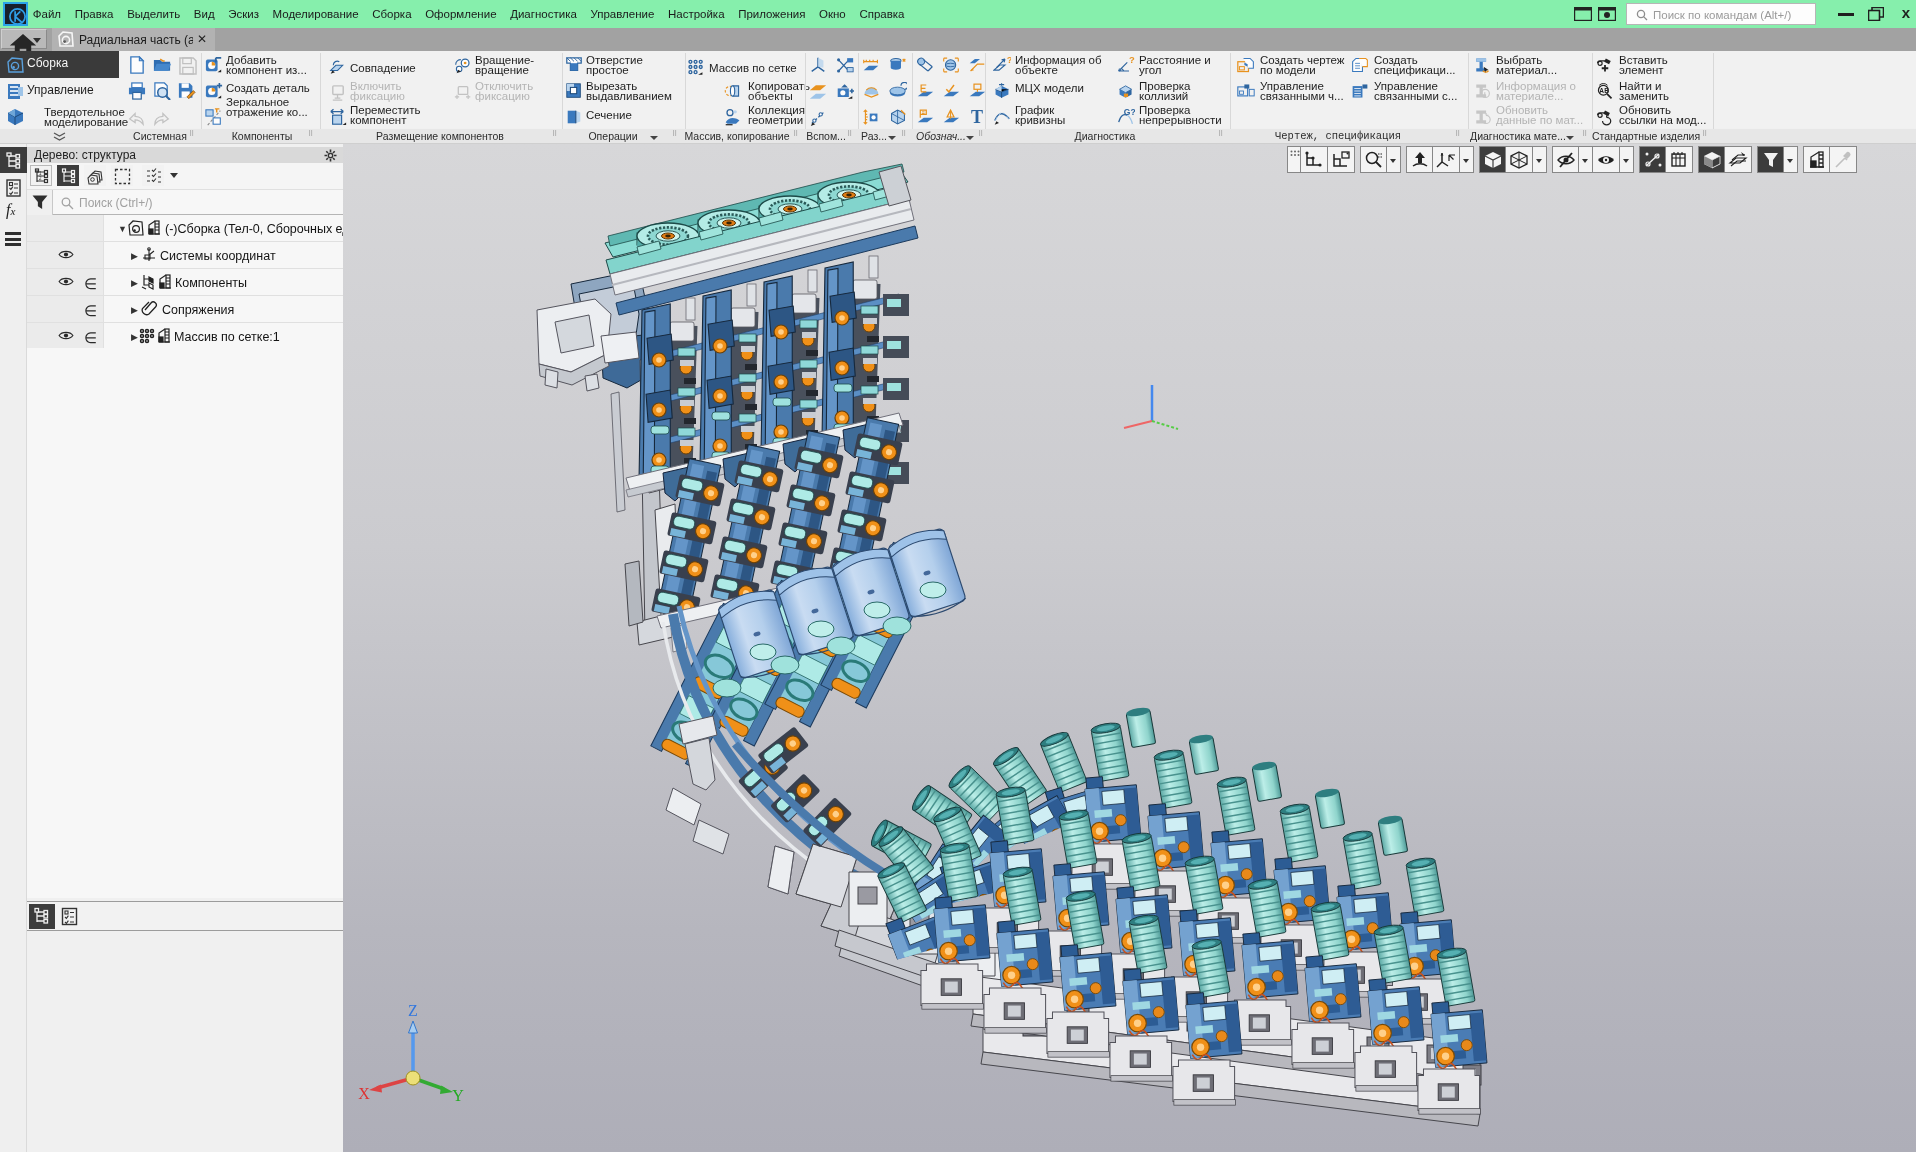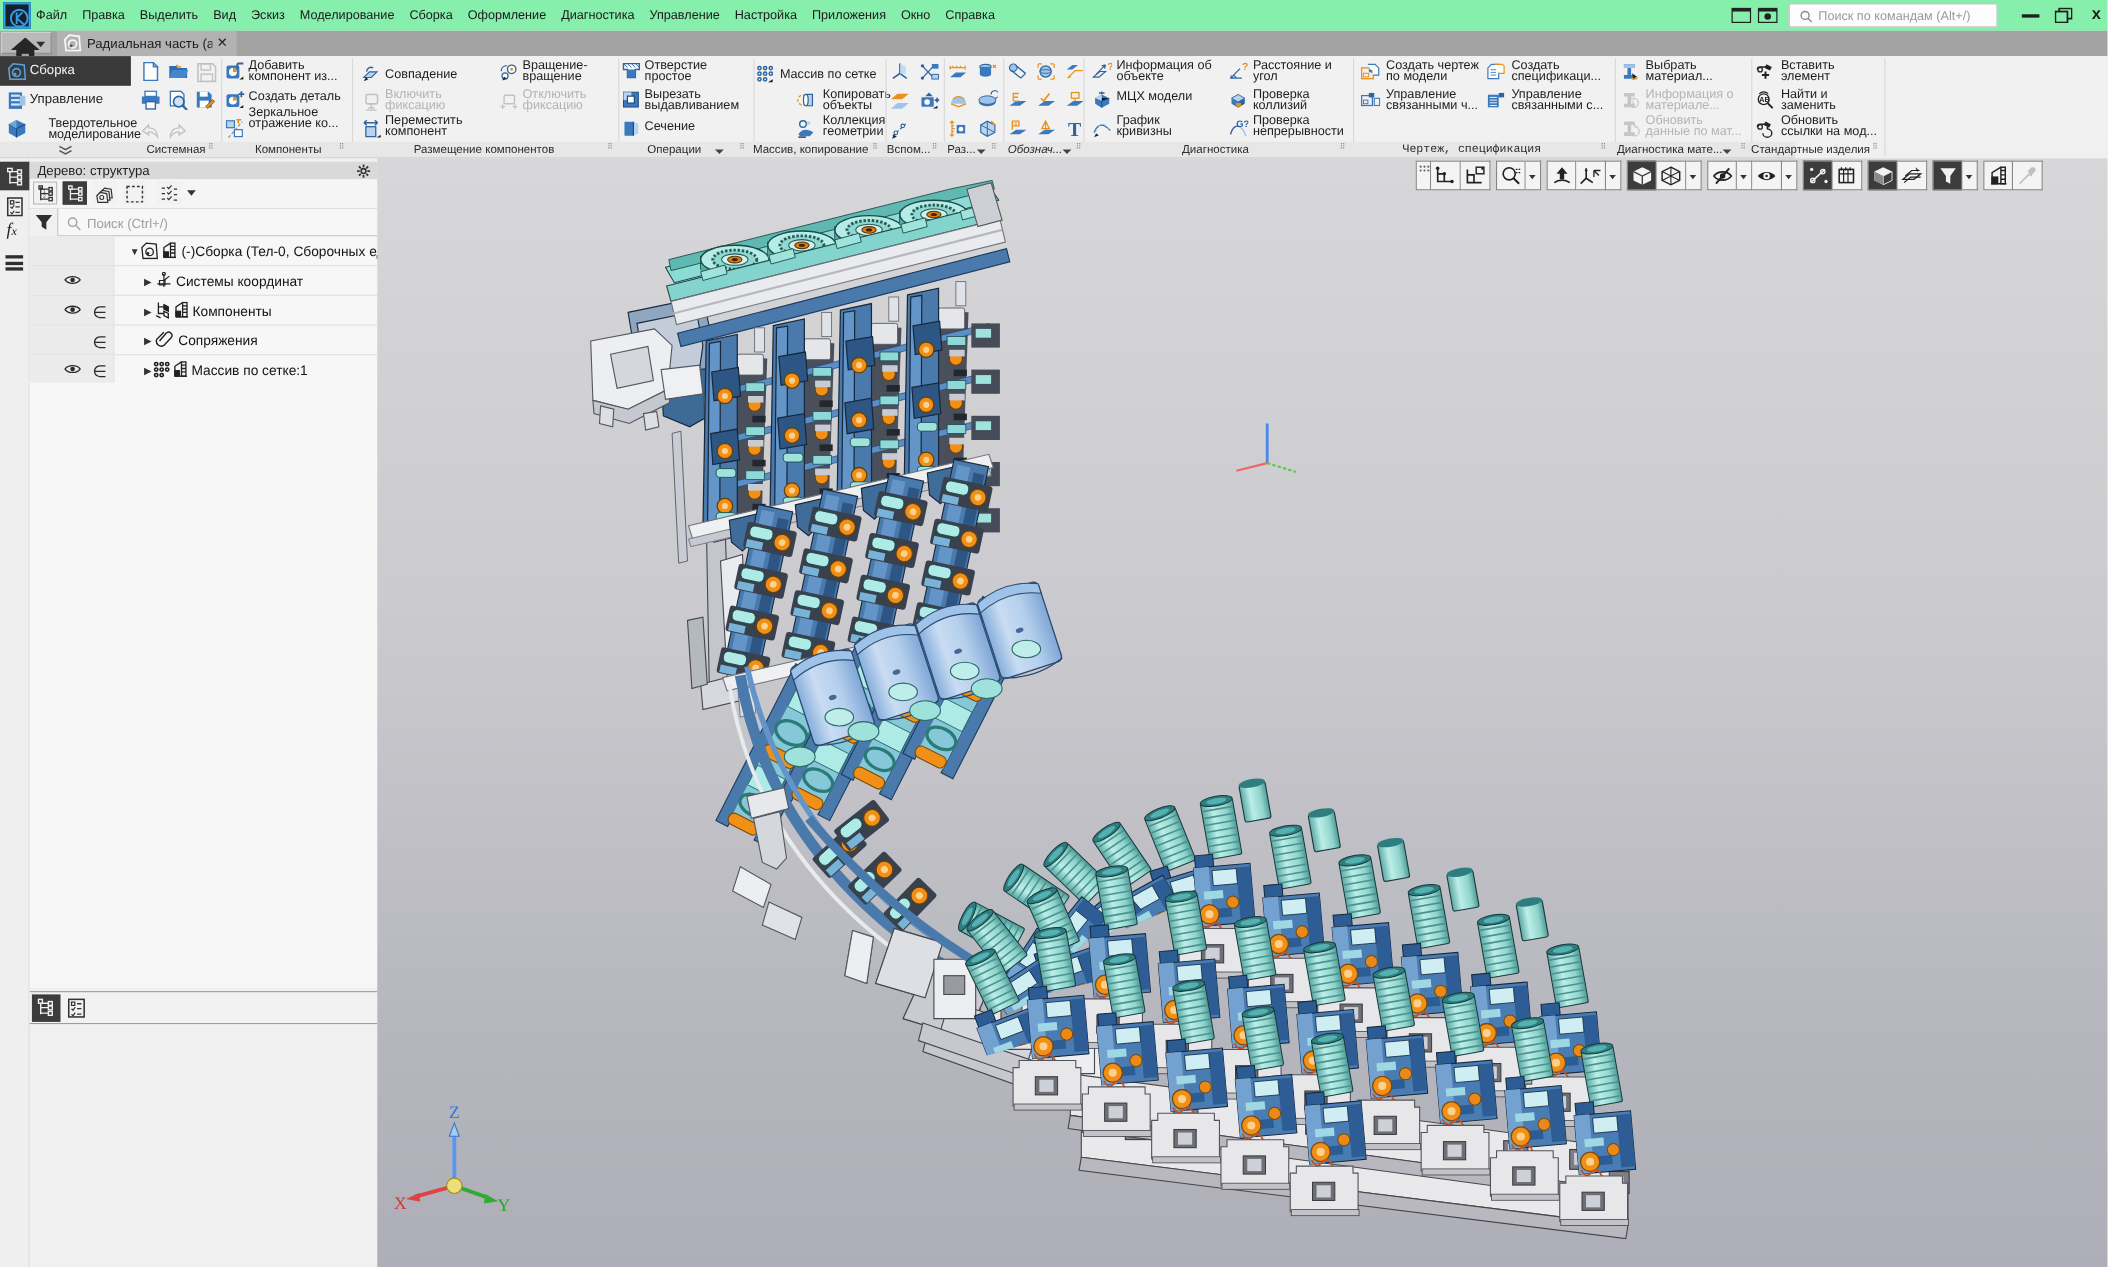--- a/index.html
+++ b/index.html
@@ -9,21 +9,21 @@
 #menubar .logo svg{position:absolute;left:2px;top:2px;}
 #menubar .mitems{position:absolute;left:26px;top:0;height:28px;display:flex;align-items:center;font-size:11.5px;color:#1a1a1a;}
 #menubar .mitems span{padding:0 6.8px;}
 #mb-right{position:absolute;top:0;height:28px;right:0;width:360px;}
 #mb-search{position:absolute;right:100px;top:3px;width:190px;height:22px;background:#fdfdfd;border:1px solid #b6b6b6;font-size:11.5px;color:#9a9a9a;padding:5px 0 0 26px;}
 #tabbar{position:absolute;left:0;top:28px;width:1916px;height:23px;background:#a2a2a2;}
 #tabbar .home{position:absolute;left:0;top:0;width:28px;height:23px;color:#2a2a2a;}
 #tabbar .caret{position:absolute;left:33px;top:10px;width:0;height:0;border-left:4px solid transparent;border-right:4px solid transparent;border-top:5px solid #2f2f2f;}
 #tabbar .tab{position:absolute;left:52px;top:0;width:163px;height:23px;background:#b2b2b2;font-size:12px;color:#1c1c1c;overflow:hidden;}
 #ribbon{position:absolute;left:0;top:51px;width:1916px;height:77px;background:#f1f1f1;}
-#grouplabels{position:absolute;left:0;top:129px;width:1632px;height:15px;background:#e7e7e7;border-bottom:1px solid #cfcfcf;}
+#grouplabels{position:absolute;left:0;top:129px;width:1916px;height:15px;background:#e7e7e7;border-bottom:1px solid #cfcfcf;}
 .glabel{position:absolute;top:1px;font-size:10.5px;color:#2c2c2c;white-space:nowrap;transform:translateX(-50%);}
 .gdots{position:absolute;top:3px;width:7px;height:10px;color:#8a8a8a;font-size:7px;line-height:3.5px;letter-spacing:0;}
 .gcaret{position:absolute;top:7px;width:0;height:0;border-left:4px solid transparent;border-right:4px solid transparent;border-top:4px solid #444;}
 .rsep{position:absolute;width:1px;background:#d8d8d8;}
 .ribtext{position:absolute;font-size:11.5px;color:#1e1e1e;line-height:10px;white-space:nowrap;}
 .ribtext.gray{color:#b4b4b4;}
 .ricon{position:absolute;width:18px;height:18px;}
 
 #lt-sborka{position:absolute;left:0;top:51px;width:119px;height:27px;background:#3a3a3a;color:#f5f5f5;font-size:12px;}
 .lt{position:absolute;left:0;width:119px;height:26px;color:#1e1e1e;font-size:12px;}

